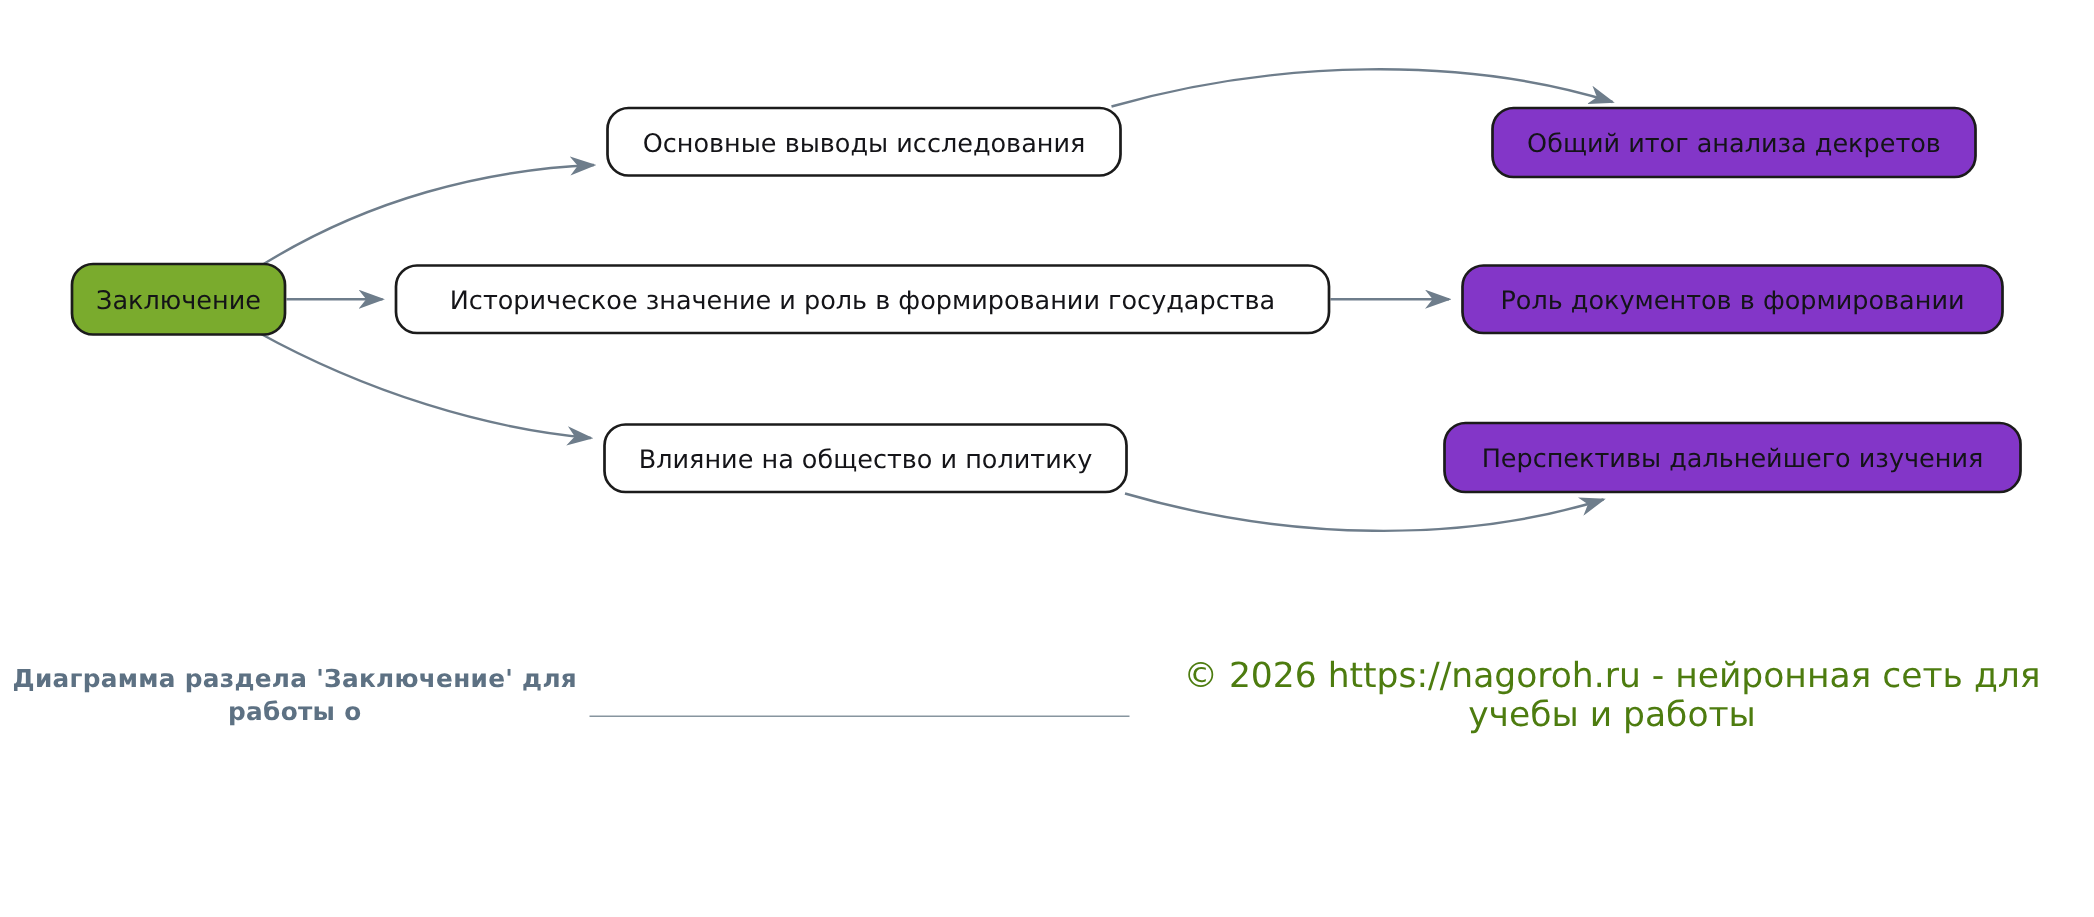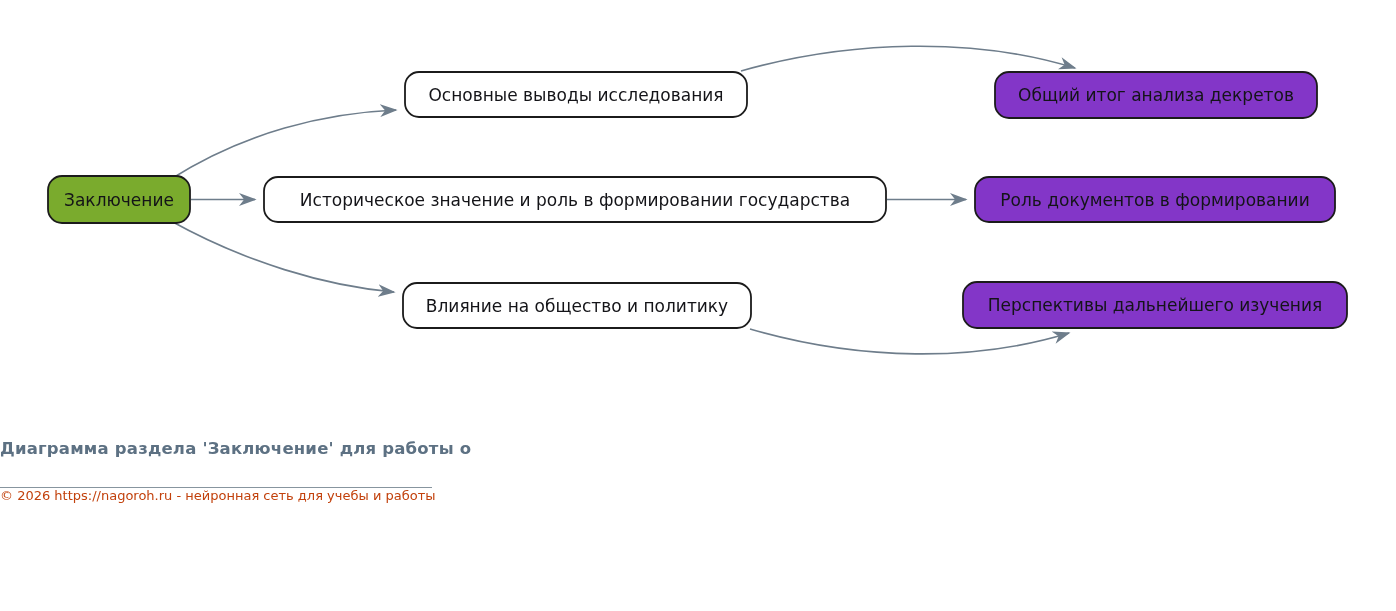--- a/index.html
+++ b/index.html
@@ -37,40 +37,40 @@
   }
   svg.flowchart .arrowhead {
     fill: #6e7d8b;
   }
   .footer {
     position: absolute;
     left: 0;
     right: 0;
     top: 438px;
     display: flex;
-    flex-direction: column;
-    align-items: flex-start;
+    flex-direction: row;
+    align-items: center;
   }
   .footer-title {
     color: #5d7183;
     font-size: 16.5px;
     font-weight: bold;
     line-height: 1.32;
     text-align: center;
     letter-spacing: 0.2px;
   }
   .footer-divider {
     width: 432px;
     height: 0;
     border-bottom: 1.4px solid #87959f;
     margin-top: 27px;
   }
   .footer-copyright {
-    color: #c2410c;
-    font-size: 13px;
+    color: #4d7c0f;
+    font-size: 23px;
     text-align: center;
   }
 </style>
 </head>
 <body>
 
 <div class="canvas">
 
   <svg class="flowchart" width="1396" height="611" viewBox="0 0 1396 611">
     <defs>

